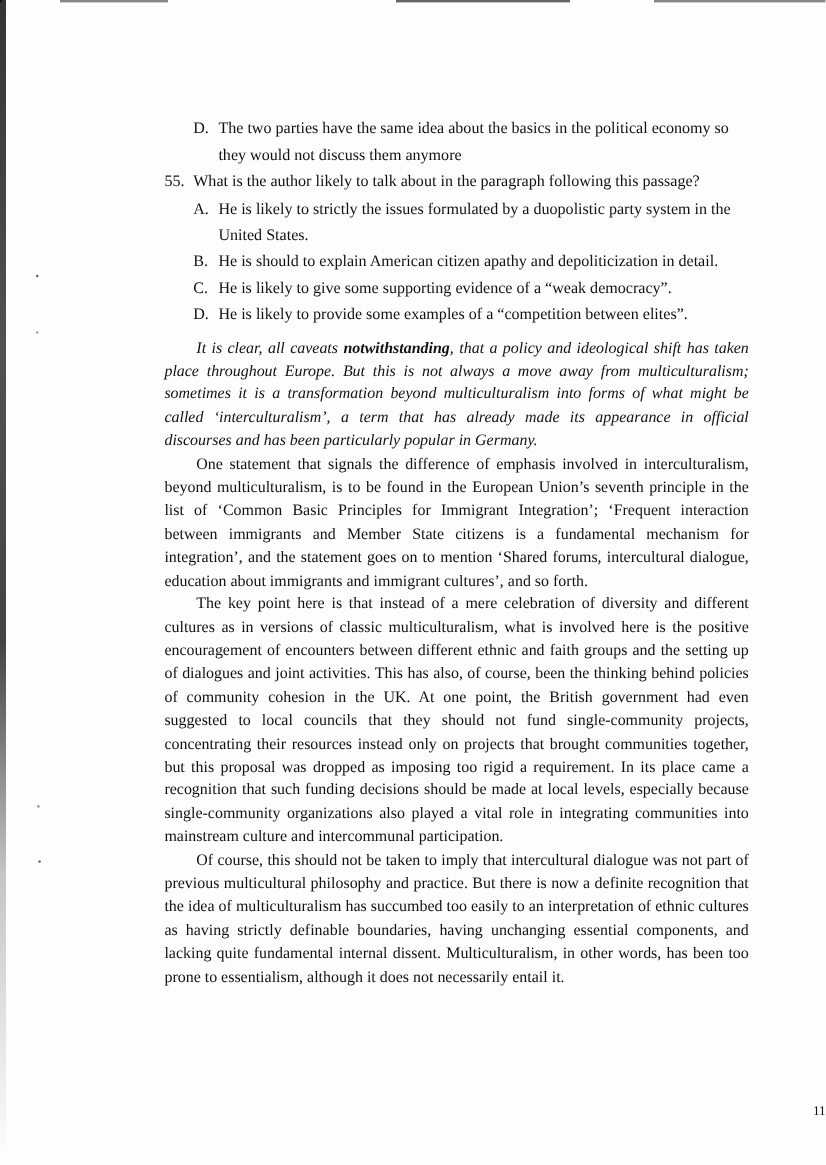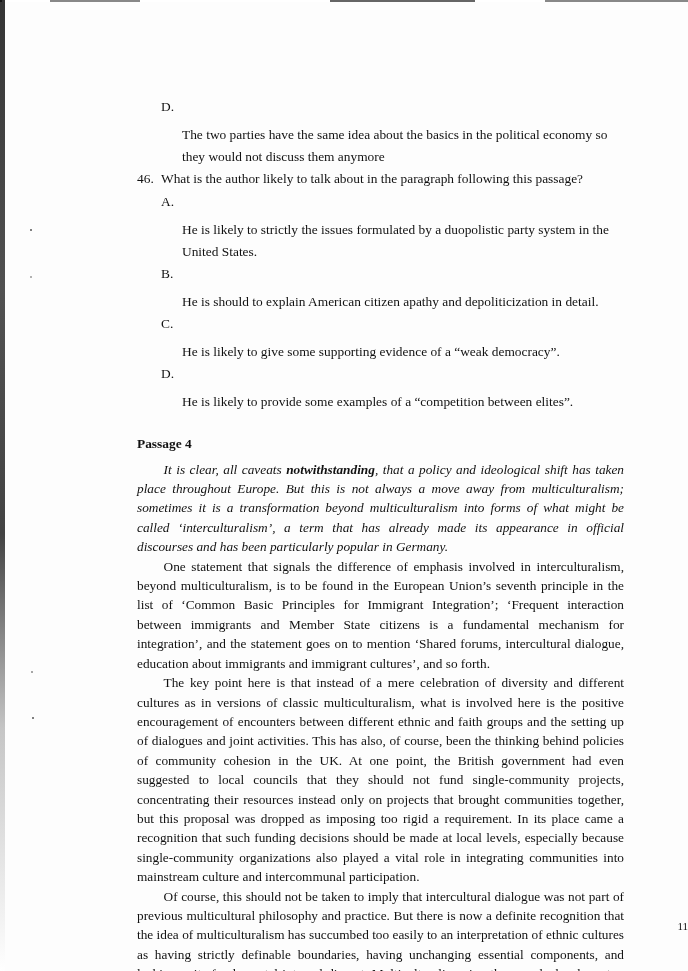--- a/index.html
+++ b/index.html
@@ -20,21 +20,21 @@
   }
   .speck { position: absolute; width: 2px; height: 2px; background: #555; border-radius: 1px; }
   .page {
     position: absolute; left: 137px; top: 96px; width: 487px;
     font-size: 13.4px; line-height: 22.2px;
   }
   .opt {
     display: flex; padding-left: 24px;
   }
   .opt .letter { width: 21px; flex: 0 0 21px; }
-  .opt .text { flex: 1; margin-top: 28px; }
+  .opt .text { flex: 1; }
   .q { display: flex; }
   .q .num { width: 24px; flex: 0 0 24px; }
   .q .text { flex: 1; }
   .passage-title {
     font-weight: bold; margin-top: 19px; line-height: 21px;
   }
   .para {
     text-align: justify; text-indent: 2em; line-height: 19.4px;
     font-size: 13.3px; margin: 0;
   }
@@ -56,42 +56,41 @@
 <div class="speck" style="left:32px;top:717px;"></div>
 
 <div class="page">
 
   <div class="opt">
     <span class="letter">D.</span>
     <span class="text">The two parties have the same idea about the basics in the political economy so they would not discuss them anymore</span>
   </div>
 
   <div class="q">
-    <span class="num">46.</span>
+    <span class="num">55.</span>
     <span class="text">What is the author likely to talk about in the paragraph following this passage?</span>
   </div>
 
   <div class="opt">
     <span class="letter">A.</span>
     <span class="text">He is likely to strictly the issues formulated by a duopolistic party system in the United States.</span>
   </div>
   <div class="opt">
     <span class="letter">B.</span>
     <span class="text">He is should to explain American citizen apathy and depoliticization in detail.</span>
   </div>
   <div class="opt">
     <span class="letter">C.</span>
     <span class="text">He is likely to give some supporting evidence of a “weak democracy”.</span>
   </div>
   <div class="opt">
     <span class="letter">D.</span>
     <span class="text">He is likely to provide some examples of a “competition between elites”.</span>
   </div>
 
-  <div class="passage-title">Passage 4</div>
 
   <p class="para intro"><span>It is clear, all caveats </span><b>notwithstanding</b><span>, that a policy and ideological shift has taken place throughout Europe. But this is not always a move away from multiculturalism; sometimes it is a transformation beyond multiculturalism into forms of what might be called ‘interculturalism’, a term that has already made its appearance in official discourses and has been particularly popular in Germany.</span></p>
 
   <p class="para">One statement that signals the difference of emphasis involved in interculturalism, beyond multiculturalism, is to be found in the European Union’s seventh principle in the list of ‘Common Basic Principles for Immigrant Integration’; ‘Frequent interaction between immigrants and Member State citizens is a fundamental mechanism for integration’, and the statement goes on to mention ‘Shared forums, intercultural dialogue, education about immigrants and immigrant cultures’, and so forth.</p>
 
   <p class="para">The key point here is that instead of a mere celebration of diversity and different cultures as in versions of classic multiculturalism, what is involved here is the positive encouragement of encounters between different ethnic and faith groups and the setting up of dialogues and joint activities. This has also, of course, been the thinking behind policies of community cohesion in the UK. At one point, the British government had even suggested to local councils that they should not fund single-community projects, concentrating their resources instead only on projects that brought communities together, but this proposal was dropped as imposing too rigid a requirement. In its place came a recognition that such funding decisions should be made at local levels, especially because single-community organizations also played a vital role in integrating communities into mainstream culture and intercommunal participation.</p>
 
   <p class="para">Of course, this should not be taken to imply that intercultural dialogue was not part of previous multicultural philosophy and practice. But there is now a definite recognition that the idea of multiculturalism has succumbed too easily to an interpretation of ethnic cultures as having strictly definable boundaries, having unchanging essential components, and lacking quite fundamental internal dissent. Multiculturalism, in other words, has been too prone to essentialism, although it does not necessarily entail it.</p>
 
 </div>

